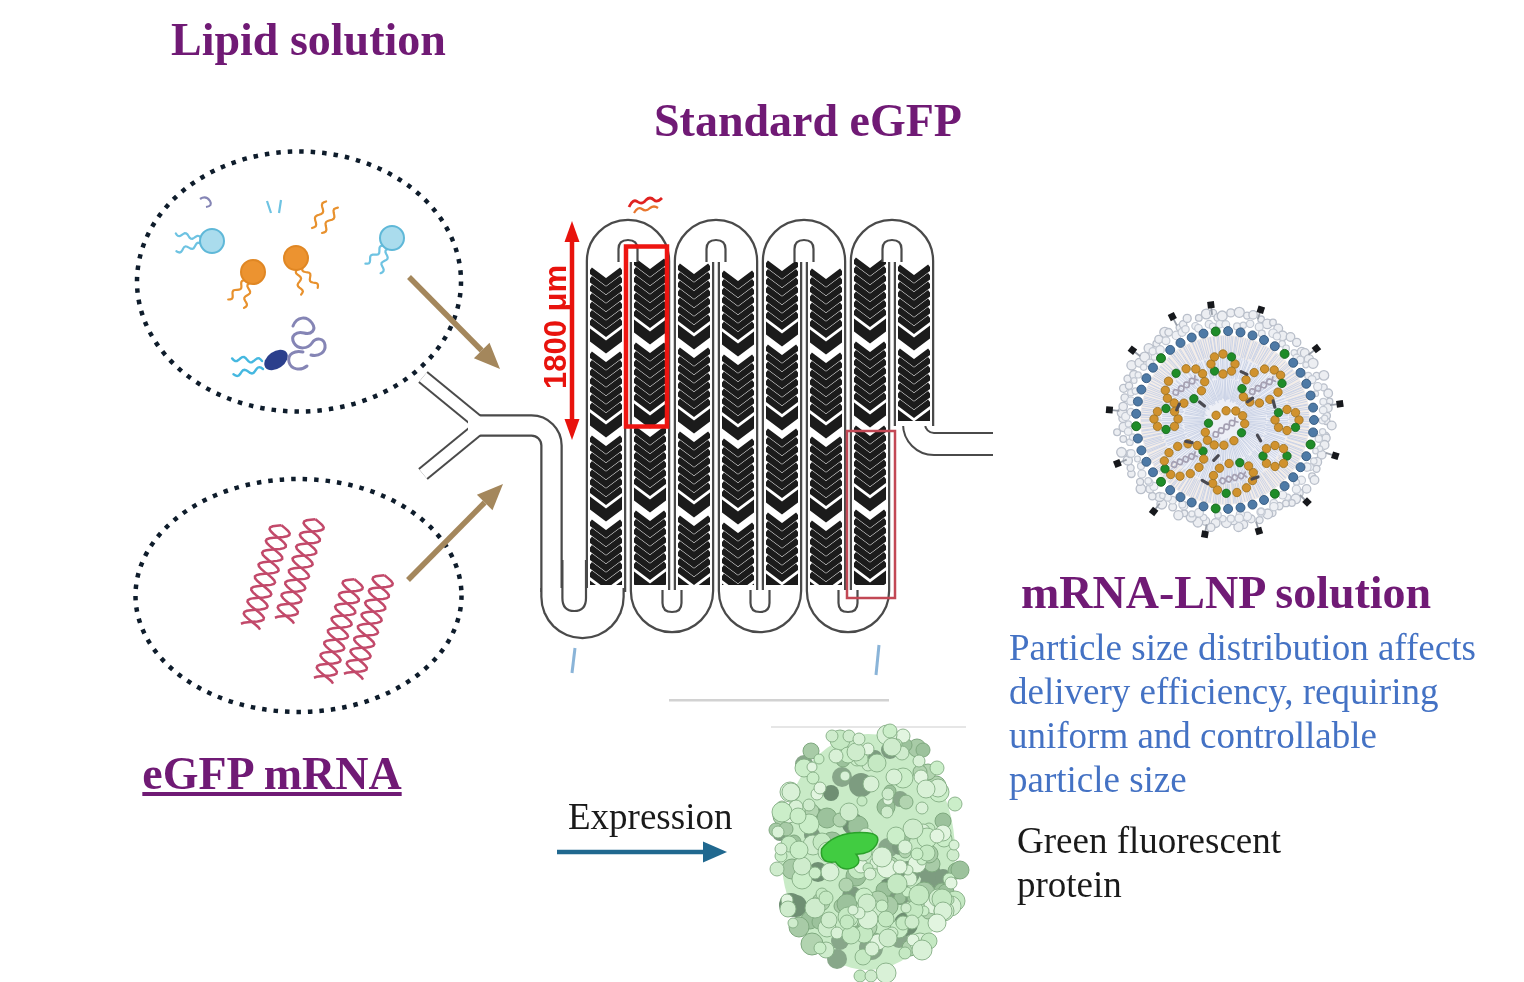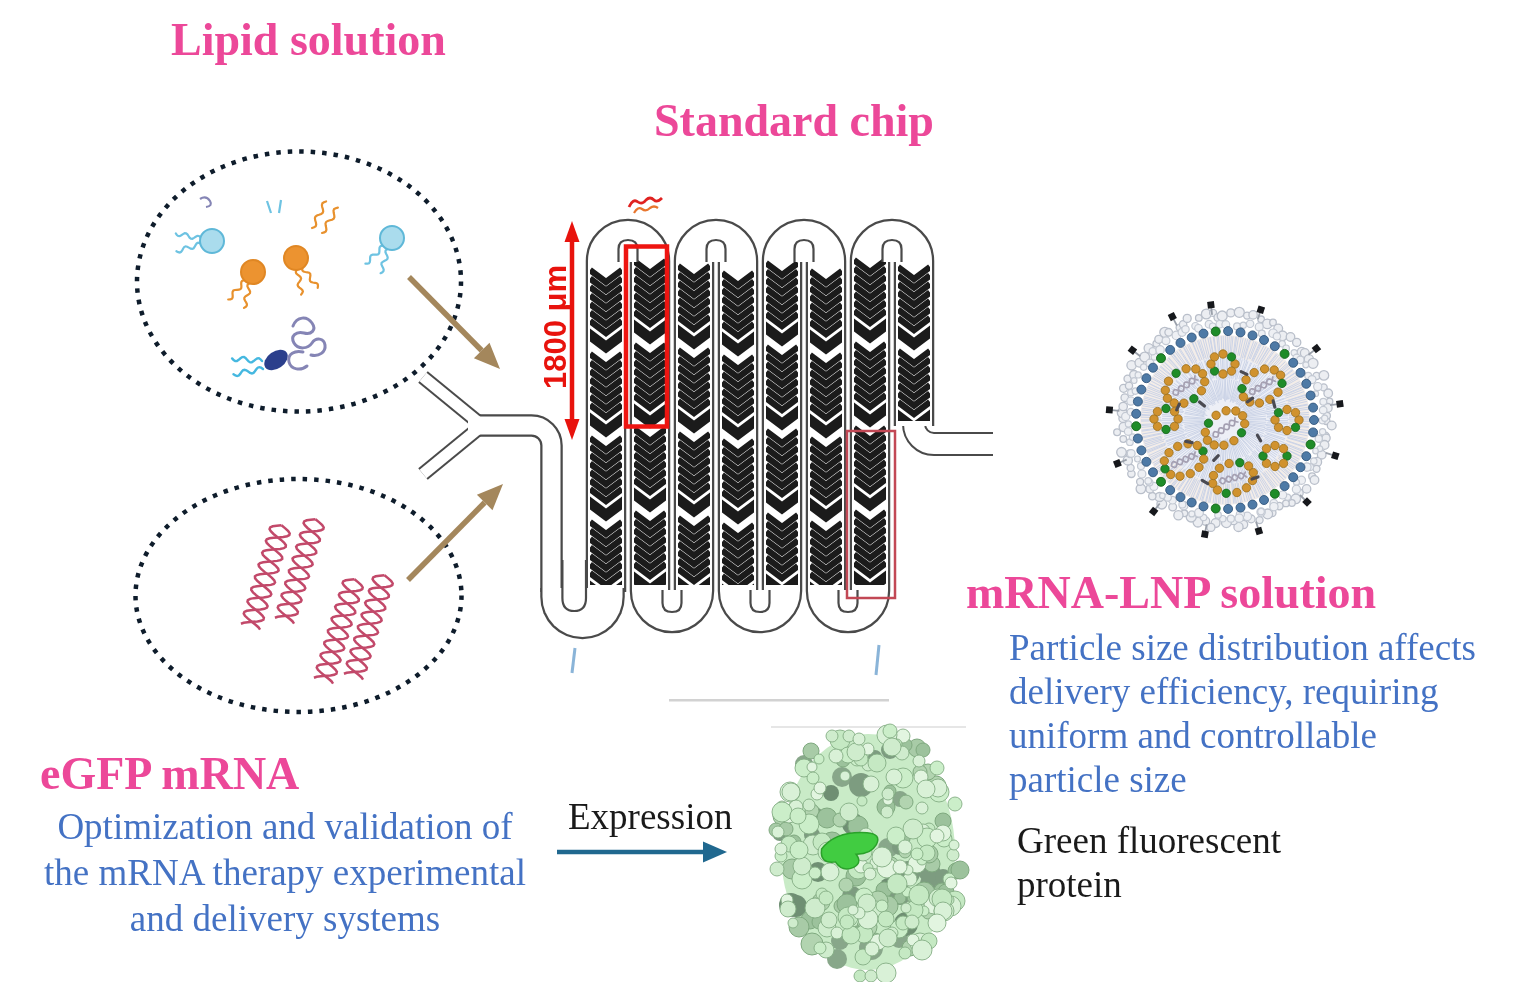--- a/index.html
+++ b/index.html
@@ -1,19 +1,19 @@
 <!DOCTYPE html>
 <html><head>
 <meta charset="utf-8">
 <style>
 html,body { margin:0; padding:0; background:#ffffff; }
 #page { position:relative; width:1524px; height:982px; background:#ffffff; overflow:hidden; font-family:"Liberation Serif", serif; }
 svg.main { position:absolute; left:0; top:0; }
 .t { position:absolute; color:#4472c4; }
-.title { font-size:46px; font-weight:bold; color:#ec4899; }
+.title { font-size:46px; font-weight:bold; color:#701a75; }
 .body { font-size:37px; }
 .black { color:#1a1a1a; }
 </style>
 </head>
 <body>
 <div id="page">
 <svg class="main" width="1524" height="982" viewBox="0 0 1524 982">
 <path d="M 914,424 A 20 20 0 0 0 934,444 L 993,444" fill="none" stroke="#4a4a4a" stroke-width="24"></path>
 <path d="M 606,592 L 606,261 A 22 22 0 0 1 650,261 L 650,591 A 22 22 0 0 0 694,591 L 694,261 A 22 22 0 0 1 738,261 L 738,591 A 22 22 0 0 0 782,591 L 782,261 A 22 22 0 0 1 826,261 L 826,591 A 22 22 0 0 0 870,591 L 870,261 A 22 22 0 0 1 914,261 L 914,426" fill="none" stroke="#4a4a4a" stroke-width="40.5"></path>
 <path d="M 468,425.5 L 531.5,425.5 A 20 20 0 0 1 551.5,445.5 L 551.5,592" fill="none" stroke="#4a4a4a" stroke-width="22.5"></path>
@@ -1609,21 +1609,20 @@
         <circle cx="863" cy="852" r="9" fill="#c5e9c3" stroke="#84ae84" stroke-width="0.9"></circle>
         <circle cx="892" cy="747" r="9" fill="#cfeccd" stroke="#84ae84" stroke-width="0.9"></circle>
         <circle cx="799" cy="850" r="9" fill="#cbeec9" stroke="#84ae84" stroke-width="0.9"></circle>
         <g transform="translate(856,846) rotate(-15)">
           <path d="M -34,-6 q 18,-14 48,-4 q 14,5 6,14 q -8,8 -22,4 q 4,10 -6,12 q -12,2 -16,-10 q -16,-2 -10,-16 Z" fill="#41cc41" stroke="#2aa12a" stroke-width="1.5"></path>
         </g>
       </g>
 </svg>
 
 <div class="t title" style="left:171px; top:13px; width:400px;">Lipid solution</div>
-<div class="t title" style="left:654px; top:94px; width:400px;">Standard chip</div>
-<div class="t title" style="left:40px; top:747px; width:510px; ">eGFP mRNA</div>
-<div class="t body" style="left:30px; top:804px; width:510px; text-align:center; line-height:46px;">Optimization and validation of<br>the mRNA therapy experimental<br>and delivery systems</div>
-<div class="t title" style="left:966px; top:566px; width:480px;">mRNA-LNP solution</div>
+<div class="t title" style="left:654px; top:94px; width:400px;">Standard eGFP</div>
+<div class="t title" style="left:17px; top:747px; width:510px; text-align:center;text-decoration:underline;">eGFP mRNA</div>
+<div class="t title" style="left:1021px; top:566px; width:480px;">mRNA-LNP solution</div>
 <div class="t body" style="left:1009px; top:626px; width:500px; line-height:44px;">Particle size distribution affects<br>delivery efficiency, requiring<br>uniform and controllable<br>particle size</div>
 <div class="t body black" style="left:1017px; top:819px; width:300px; line-height:44px;">Green fluorescent<br>protein</div>
 <div class="t body black" style="left:568px; top:795px; width:200px; font-size:37px; line-height:44px;">Expression</div>
 
 </div>
 
 </body></html>

